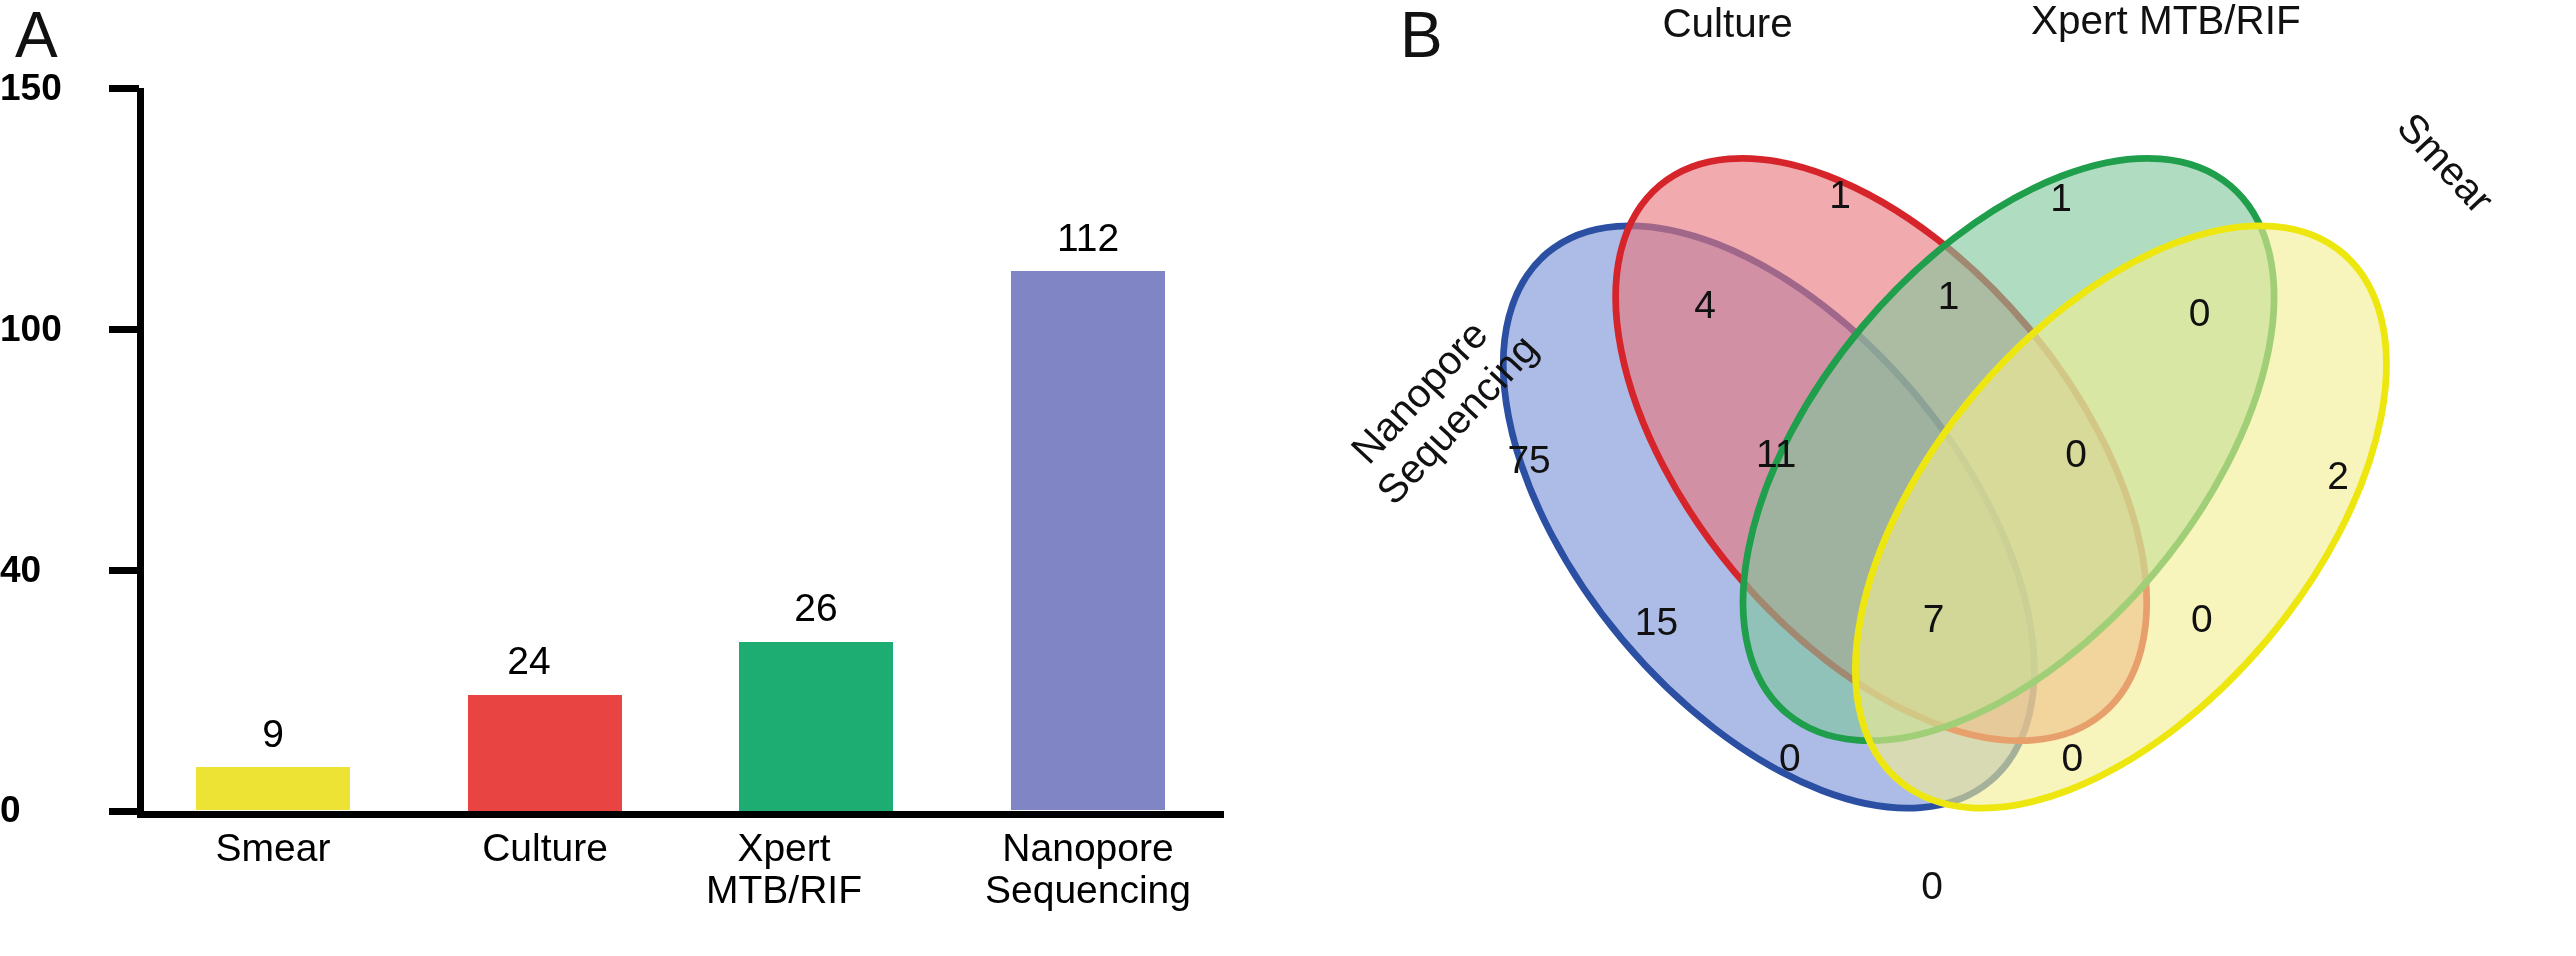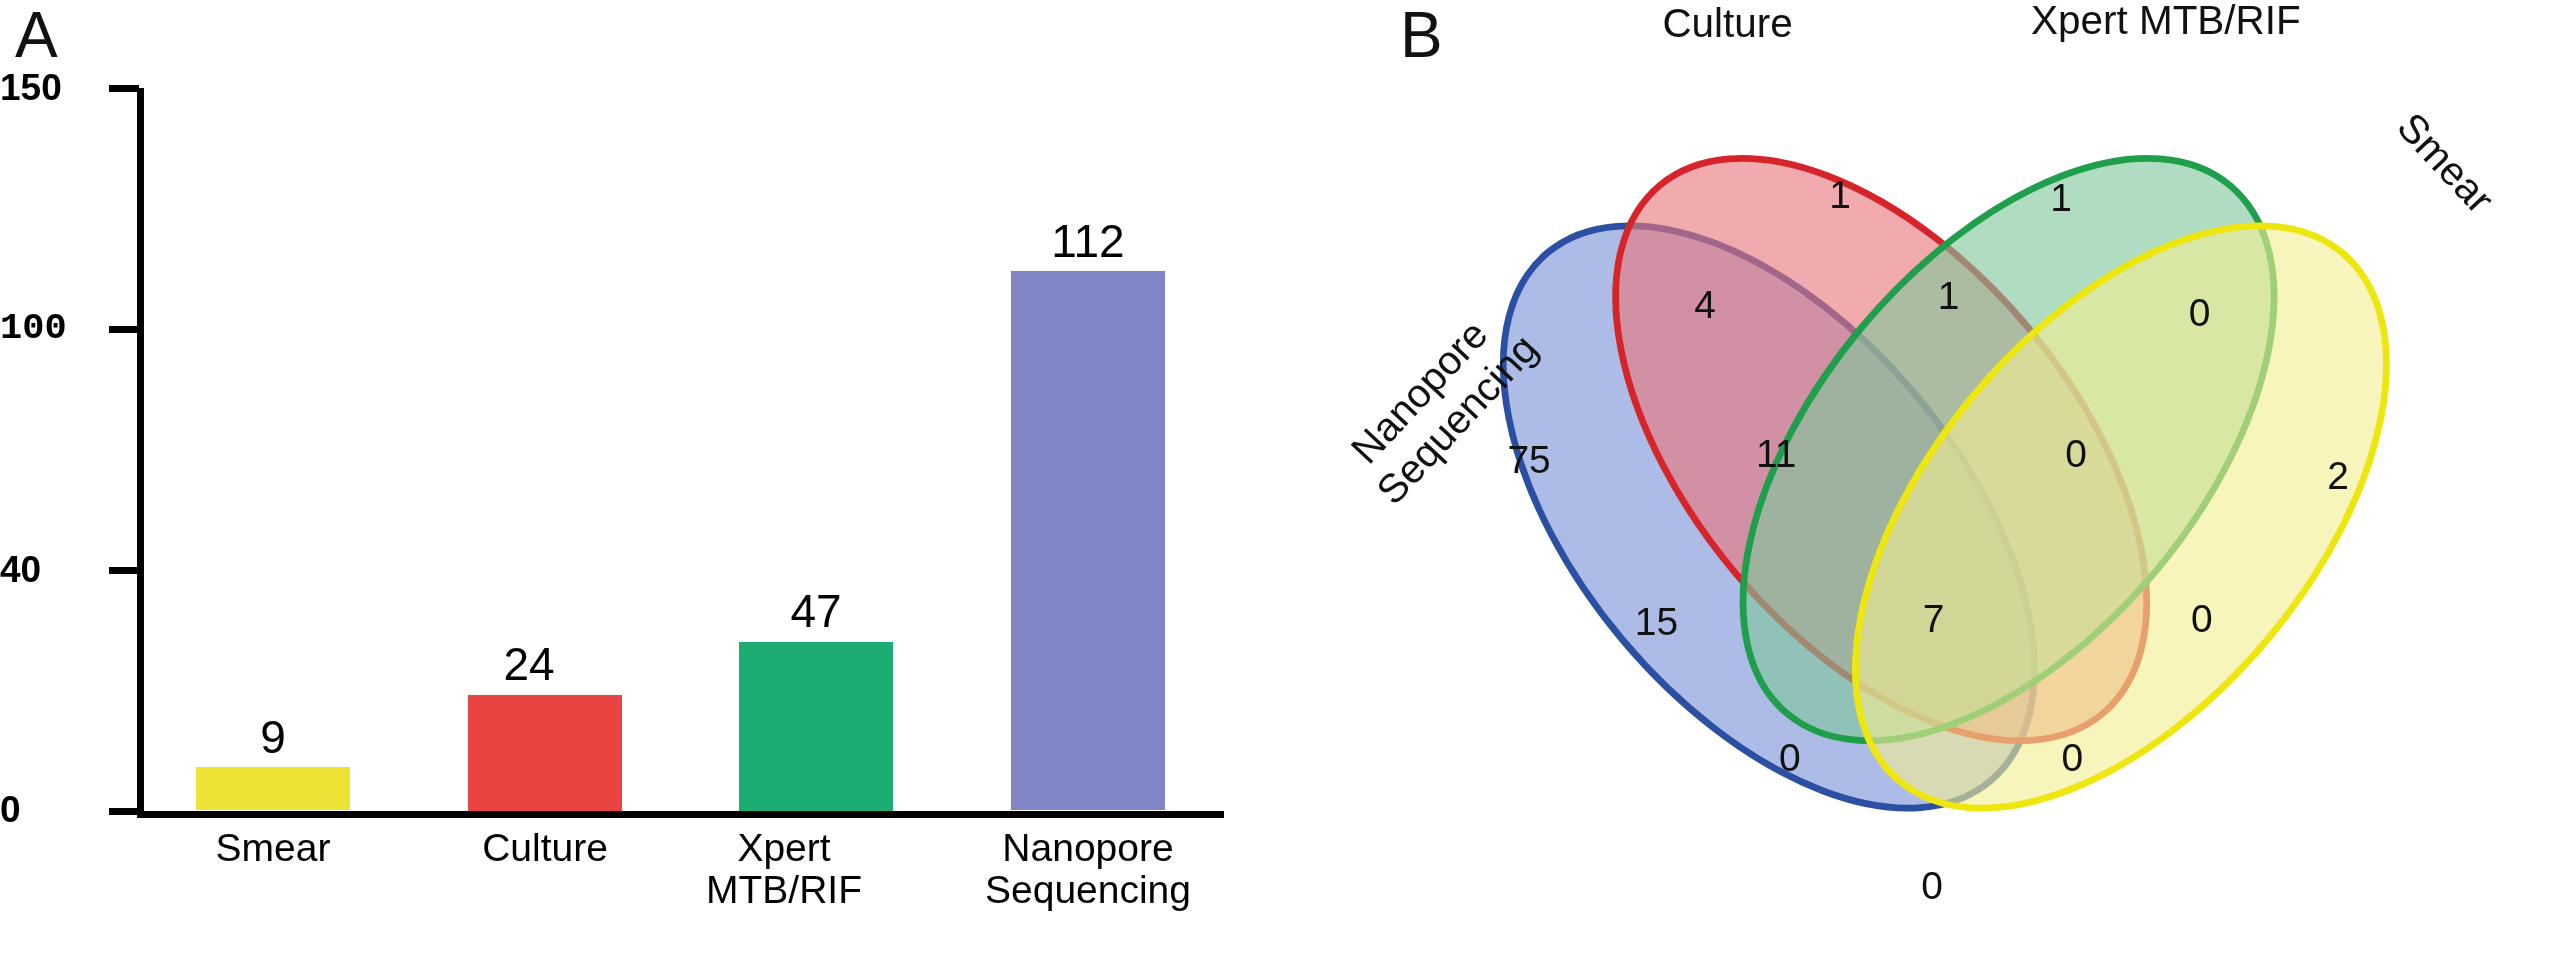--- a/index.html
+++ b/index.html
@@ -16,21 +16,21 @@
   
   #y-axis-line{position:absolute;left:137px;top:88px;width:6.7px;height:729px;background:#000;}
   #x-axis-line{position:absolute;left:137px;top:811px;width:1087px;height:6.7px;background:#000;}
   .y-tick{position:absolute;width:30px;height:6.7px;background:#000;left:109px;}
   .ytl{position:absolute;font-size:37px;font-weight:bold;line-height:1;
        text-align:left;width:105px;}
 
   
   .bar{position:absolute;bottom:0;}
   .bar-wrap{position:absolute;left:137px;top:88px;width:1087px;height:723px;}
-  .bar-value{position:absolute;font-size:46px;line-height:1;text-align:left;
+  .bar-value{position:absolute;font-size:39px;line-height:1;text-align:left;
              transform:translateX(-50%);white-space:nowrap;}
   .x-label{position:absolute;font-size:39px;line-height:1.08;text-align:center;
            transform:translateX(-50%);white-space:pre-line;top:827px;}
 
   
   #panel-b{position:absolute;left:1289px;top:0;width:1287px;height:956px;}
   #venn-svg{position:absolute;left:0;top:0;}
 
   .venn-num{font-family:"Liberation Sans",sans-serif;font-size:52px;
             text-anchor:middle;dominant-baseline:middle;fill:#111;}
@@ -46,41 +46,41 @@
 
   <div id="y-axis-line"></div>
   <div id="x-axis-line"></div>
 
   <div id="y-ticks">
       <div class="y-tick" style="top: 808px;"></div>
       <div class="ytl" style="left: 0px; top: 791px;">0</div>
       <div class="y-tick" style="top: 567px;"></div>
       <div class="ytl" style="left: 0px; top: 551px;">40</div>
       <div class="y-tick" style="top: 326px;"></div>
-      <div class="ytl" style="left: 0px; top: 310px; font-family: Liberation Mono, monospace;">100</div>
+      <div class="ytl" style="left: 0px; top: 310px;">100</div>
       <div class="y-tick" style="top: 85px;"></div>
       <div class="ytl" style="left: 0px; top: 69px;">150</div>
     </div>
   <div id="bars" class="bar-wrap">
       <div class="bar" style="position: absolute; left: 59px; top: 679px; width: 154px; height: 43px; background: rgb(237, 227, 53);"></div>
       <div class="bar" style="position: absolute; left: 331px; top: 607px; width: 154px; height: 116px; background: rgb(232, 68, 66);"></div>
       <div class="bar" style="position: absolute; left: 602px; top: 554px; width: 154px; height: 169px; background: rgb(29, 172, 114);"></div>
       <div class="bar" style="position: absolute; left: 874px; top: 183px; width: 154px; height: 539px; background: rgb(128, 133, 197);"></div>
     </div>
   <div id="x-labels">
       <div class="x-label" style="left: 273px;">Smear</div>
       <div class="x-label" style="left: 545px;">Culture</div>
       <div class="x-label" style="left: 784px;">Xpert
 MTB/RIF</div>
       <div class="x-label" style="left: 1088px;">Nanopore
 Sequencing</div>
     </div>
 <div class="bar-value" style="left: 273px; top: 714px;">9</div>
     <div class="bar-value" style="left: 529px; top: 641px;">24</div>
-    <div class="bar-value" style="left: 816px; top: 588px;">47</div>
+    <div class="bar-value" style="left: 816px; top: 588px;">26</div>
     <div class="bar-value" style="left: 1088px; top: 218px;">112</div>
   </div>
 
 <div id="panel-b">
 
   <div class="panel-letter" id="panel-b-letter-holder" style="left:111px;top:3px;">B</div>
 
   <svg id="venn-svg" width="1287" height="956" viewBox="0 0 1717 1276">
     <defs></defs>
 

